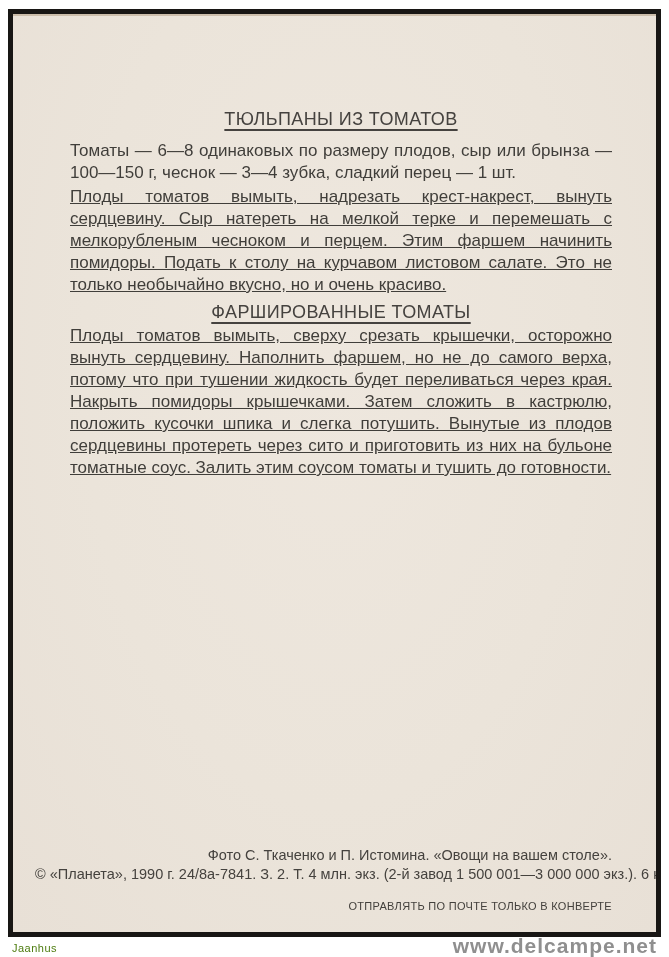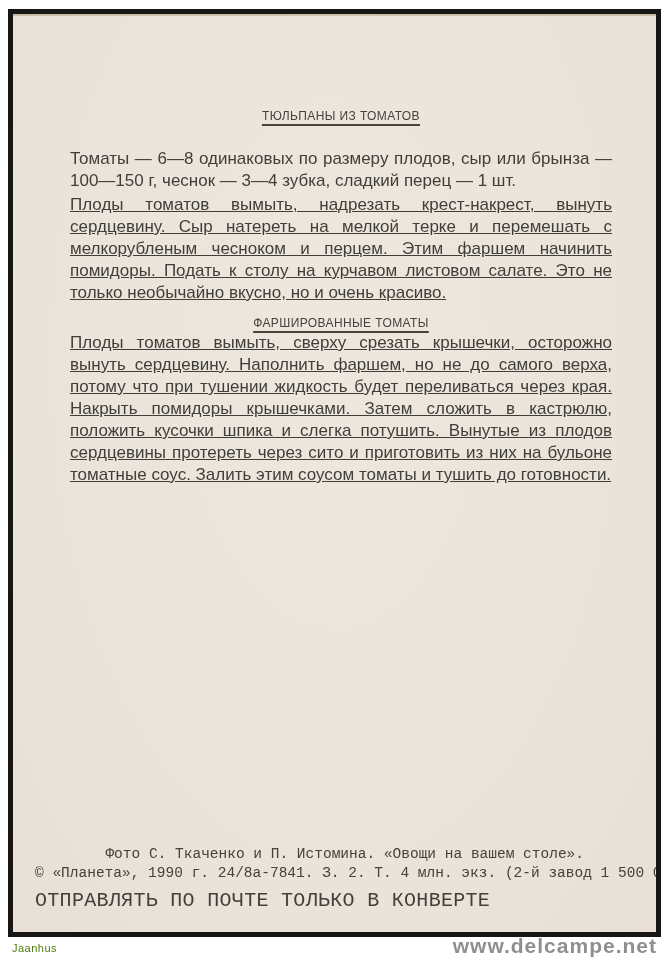--- a/index.html
+++ b/index.html
@@ -61,67 +61,66 @@
     font-style: italic;
     font-size: 15.5px;
     line-height: 20px;
     text-align: justify;
     text-align-last: right;
     color: #45423e;
   }
   .recipe-title {
     text-align: center;
     margin-top: 12px;
-    font-size: 12px;
+    font-size: 18px;
     letter-spacing: 0.4px;
     color: #45423f;
   }
   .recipe-title span {
     text-decoration: underline;
     text-underline-offset: 4px;
     text-decoration-thickness: 1.5px;
   }
-  .recipe-title.second { }
+  .recipe-title.second { margin-top: 6px; }
   .para {
     font-size: 17px;
     line-height: 22px;
     text-align: justify;
     color: #403e3a;
   }
-  .para.ingredients { margin-top: 25px; }
+  .para.ingredients { margin-top: 10px; }
   .para.instructions { margin-top: 2px; text-decoration: underline; }
   
   .credits {
     position: absolute;
     left: 0;
     right: 0;
     bottom: 20px;
     box-sizing: border-box;
-    padding: 0 72px 0 22px;
+    padding: 0 44px 0 22px;
     z-index: 1;
-    font-family: Liberation Mono, monospace;
   }
   .credit-photo {
     font-size: 14.5px;
     line-height: 19px;
     text-align: right;
     color: #45423e;
   }
   .credit-publisher {
     font-size: 14.5px;
     line-height: 19px;
     text-align: justify;
     text-align-last: justify;
     color: #45423e;
     white-space: nowrap;
   }
   .credit-mailing {
-    margin-top: 6px;
-    font-size: 20px;
-    text-align: left;
+    margin-top: 16px;
+    font-size: 11px;
+    text-align: right;
     letter-spacing: 0.3px;
     color: #43403c;
   }
   
   .wm-left {
     position: absolute;
     left: 12px;
     bottom: 3px;
     font-size: 11px;
     color: #4d7c0f;

